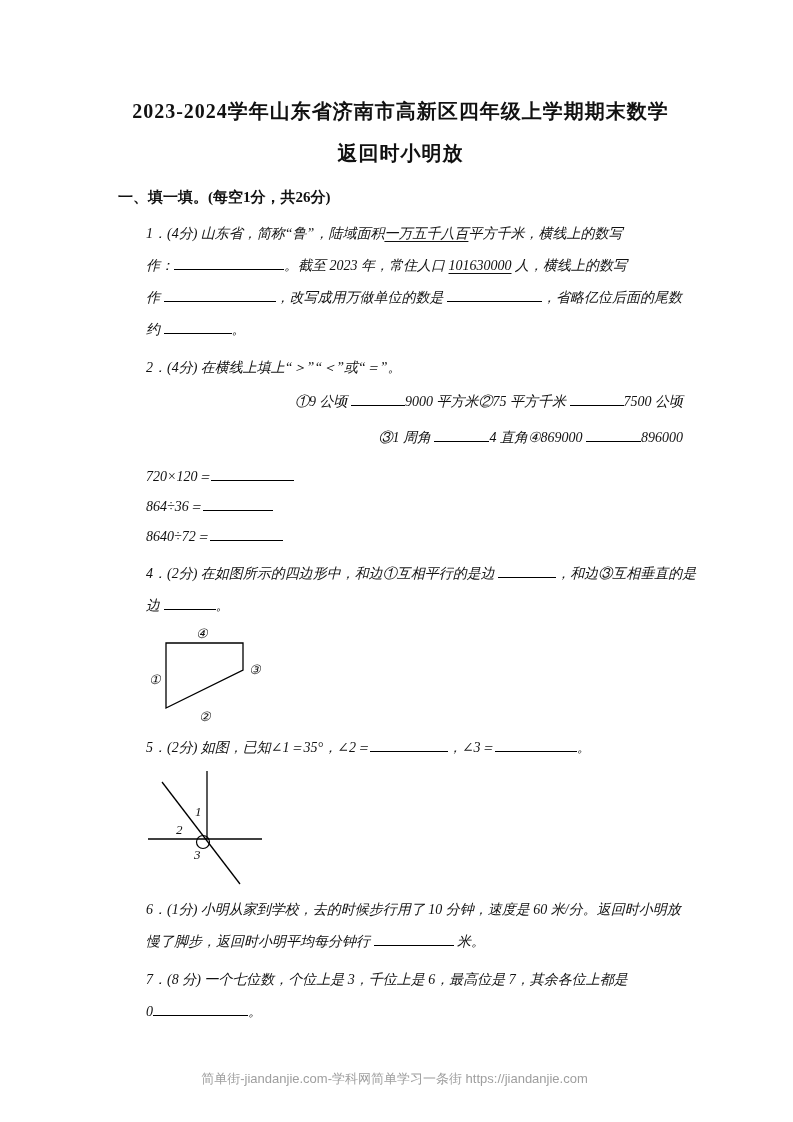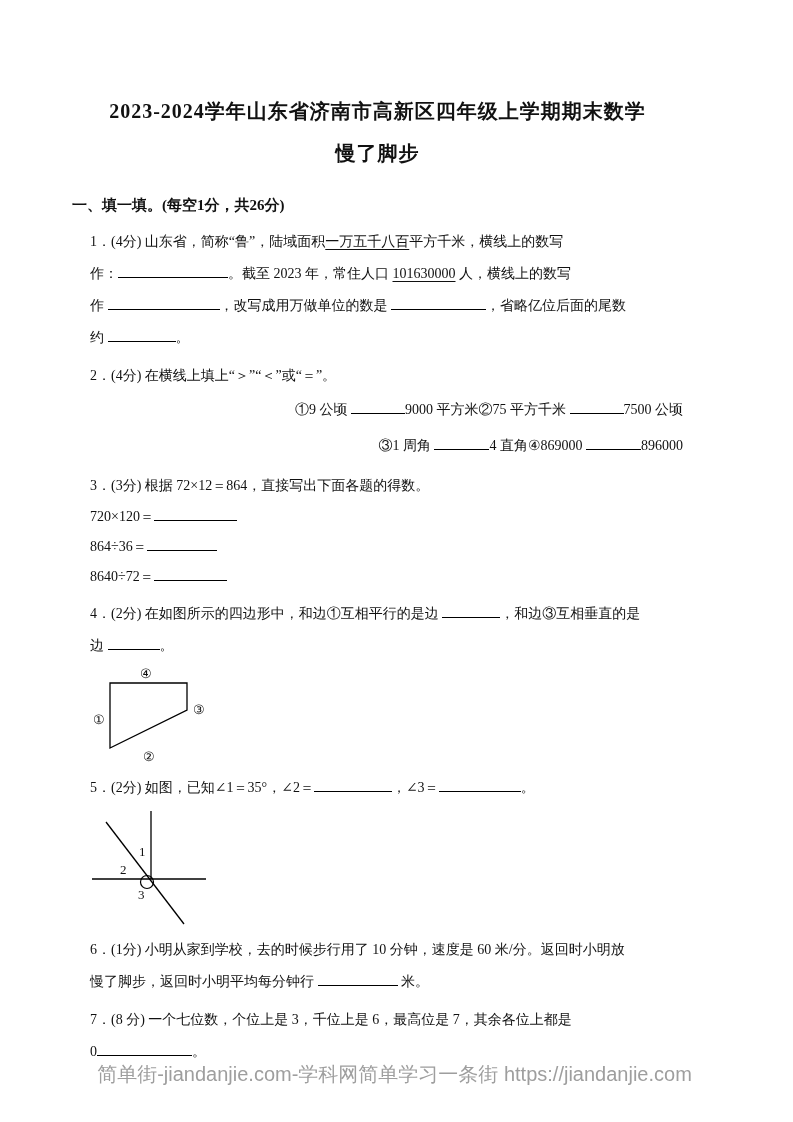--- a/index.html
+++ b/index.html
@@ -3,38 +3,38 @@
 <meta charset="utf-8">
 <style>
   * { margin:0; padding:0; box-sizing:border-box; }
   html,body { background:#ffffff; }
   .page {
     position:relative;
     width:793px; height:1122px;
     background:#ffffff;
     color:#111;
     font-family:"Liberation Serif","DejaVu Serif",serif;
-    padding:90px 110px 0 72px;
+    padding:90px 110px 0 118px;
     overflow:hidden;
   }
   .title {
     text-align:center;
     font-weight:bold;
     font-size:20px;
     line-height:42px;
     letter-spacing:1px;
   }
   .section-heading {
     font-weight:bold;
     font-size:15px;
     line-height:30px;
-    margin-top:16px;
+    margin-top:8px;
     white-space:nowrap;
   }
-  .q { margin-left:18px; margin-top:6px; }
+  .q { margin-left:28px; margin-top:6px;font-style:italic; }
   .line {
     font-size:14px;
     line-height:32px;
     white-space:nowrap;
   }
   .eq-line { line-height:30px; }
   .item-line { line-height:36px;text-align:right; }
   .col { display:inline-block; width:268px; }
   .blank {
     display:inline-block;
@@ -49,49 +49,48 @@
   .diagram svg text {
     font-size:13px;
     font-family:"Liberation Serif","DejaVu Serif",serif;
     fill:#111;
   }
   .footer {
     position:absolute;
     left:0; right:4px; bottom:34px;
     text-align:center;
     color:#9e9e9e;
-    font-size:20px;
+    font-size:13px;
     font-family:"Liberation Sans","DejaVu Sans",sans-serif;
   }
 </style>
 </head>
 <body>
 
 <div class="page">
 
   <div class="title">2023-2024学年山东省济南市高新区四年级上学期期末数学</div>
-  <div class="title">慢了脚步</div>
+  <div class="title">返回时小明放</div>
 
   <div class="section-heading">一、填一填。(每空1分，共26分)</div>
 
   <div class="q">
     <div class="line"><span>1．(4分) 山东省，简称“鲁”，陆域面积</span><span class="u">一万五千八百</span><span>平方千米，横线上的数写</span></div>
     <div class="line"><span>作：</span><span class="blank" style="width:110px"></span><span>。截至 2023 年，常住人口 </span><span class="u">101630000</span><span> 人，横线上的数写</span></div>
     <div class="line"><span>作 </span><span class="blank" style="width:112px"></span><span>，改写成用万做单位的数是 </span><span class="blank" style="width:95px"></span><span>，省略亿位后面的尾数</span></div>
     <div class="line"><span>约 </span><span class="blank" style="width:68px"></span><span>。</span></div>
   </div>
 
   <div class="q">
     <div class="line">2．(4分) 在横线上填上“＞”“＜”或“＝”。</div>
     <div class="line item-line"><span class="col"><span>①9 公顷 </span><span class="blank" style="width:54px"></span><span>9000 平方米</span></span><span><span>②75 平方千米 </span><span class="blank" style="width:54px"></span><span>7500 公顷</span></span></div>
     <div class="line item-line"><span class="col"><span>③1 周角 </span><span class="blank" style="width:55px"></span><span>4 直角</span></span><span><span>④869000 </span><span class="blank" style="width:55px"></span><span>896000</span></span></div>
   </div>
 
   <div class="q">
-    <div class="line">3．(3分) 根据 72×12＝864，直接写出下面各题的得数。</div>
     <div class="line eq-line"><span>720×120＝</span><span class="blank" style="width:83px"></span></div>
     <div class="line eq-line"><span>864÷36＝</span><span class="blank" style="width:70px"></span></div>
     <div class="line eq-line"><span>8640÷72＝</span><span class="blank" style="width:73px"></span></div>
   </div>
 
   <div class="q">
     <div class="line"><span>4．(2分) 在如图所示的四边形中，和边①互相平行的是边 </span><span class="blank" style="width:58px"></span><span>，和边③互相垂直的是</span></div>
     <div class="line"><span>边 </span><span class="blank" style="width:52px"></span><span>。</span></div>
     <div class="diagram">
       <svg width="135" height="102" viewBox="0 0 135 102">

